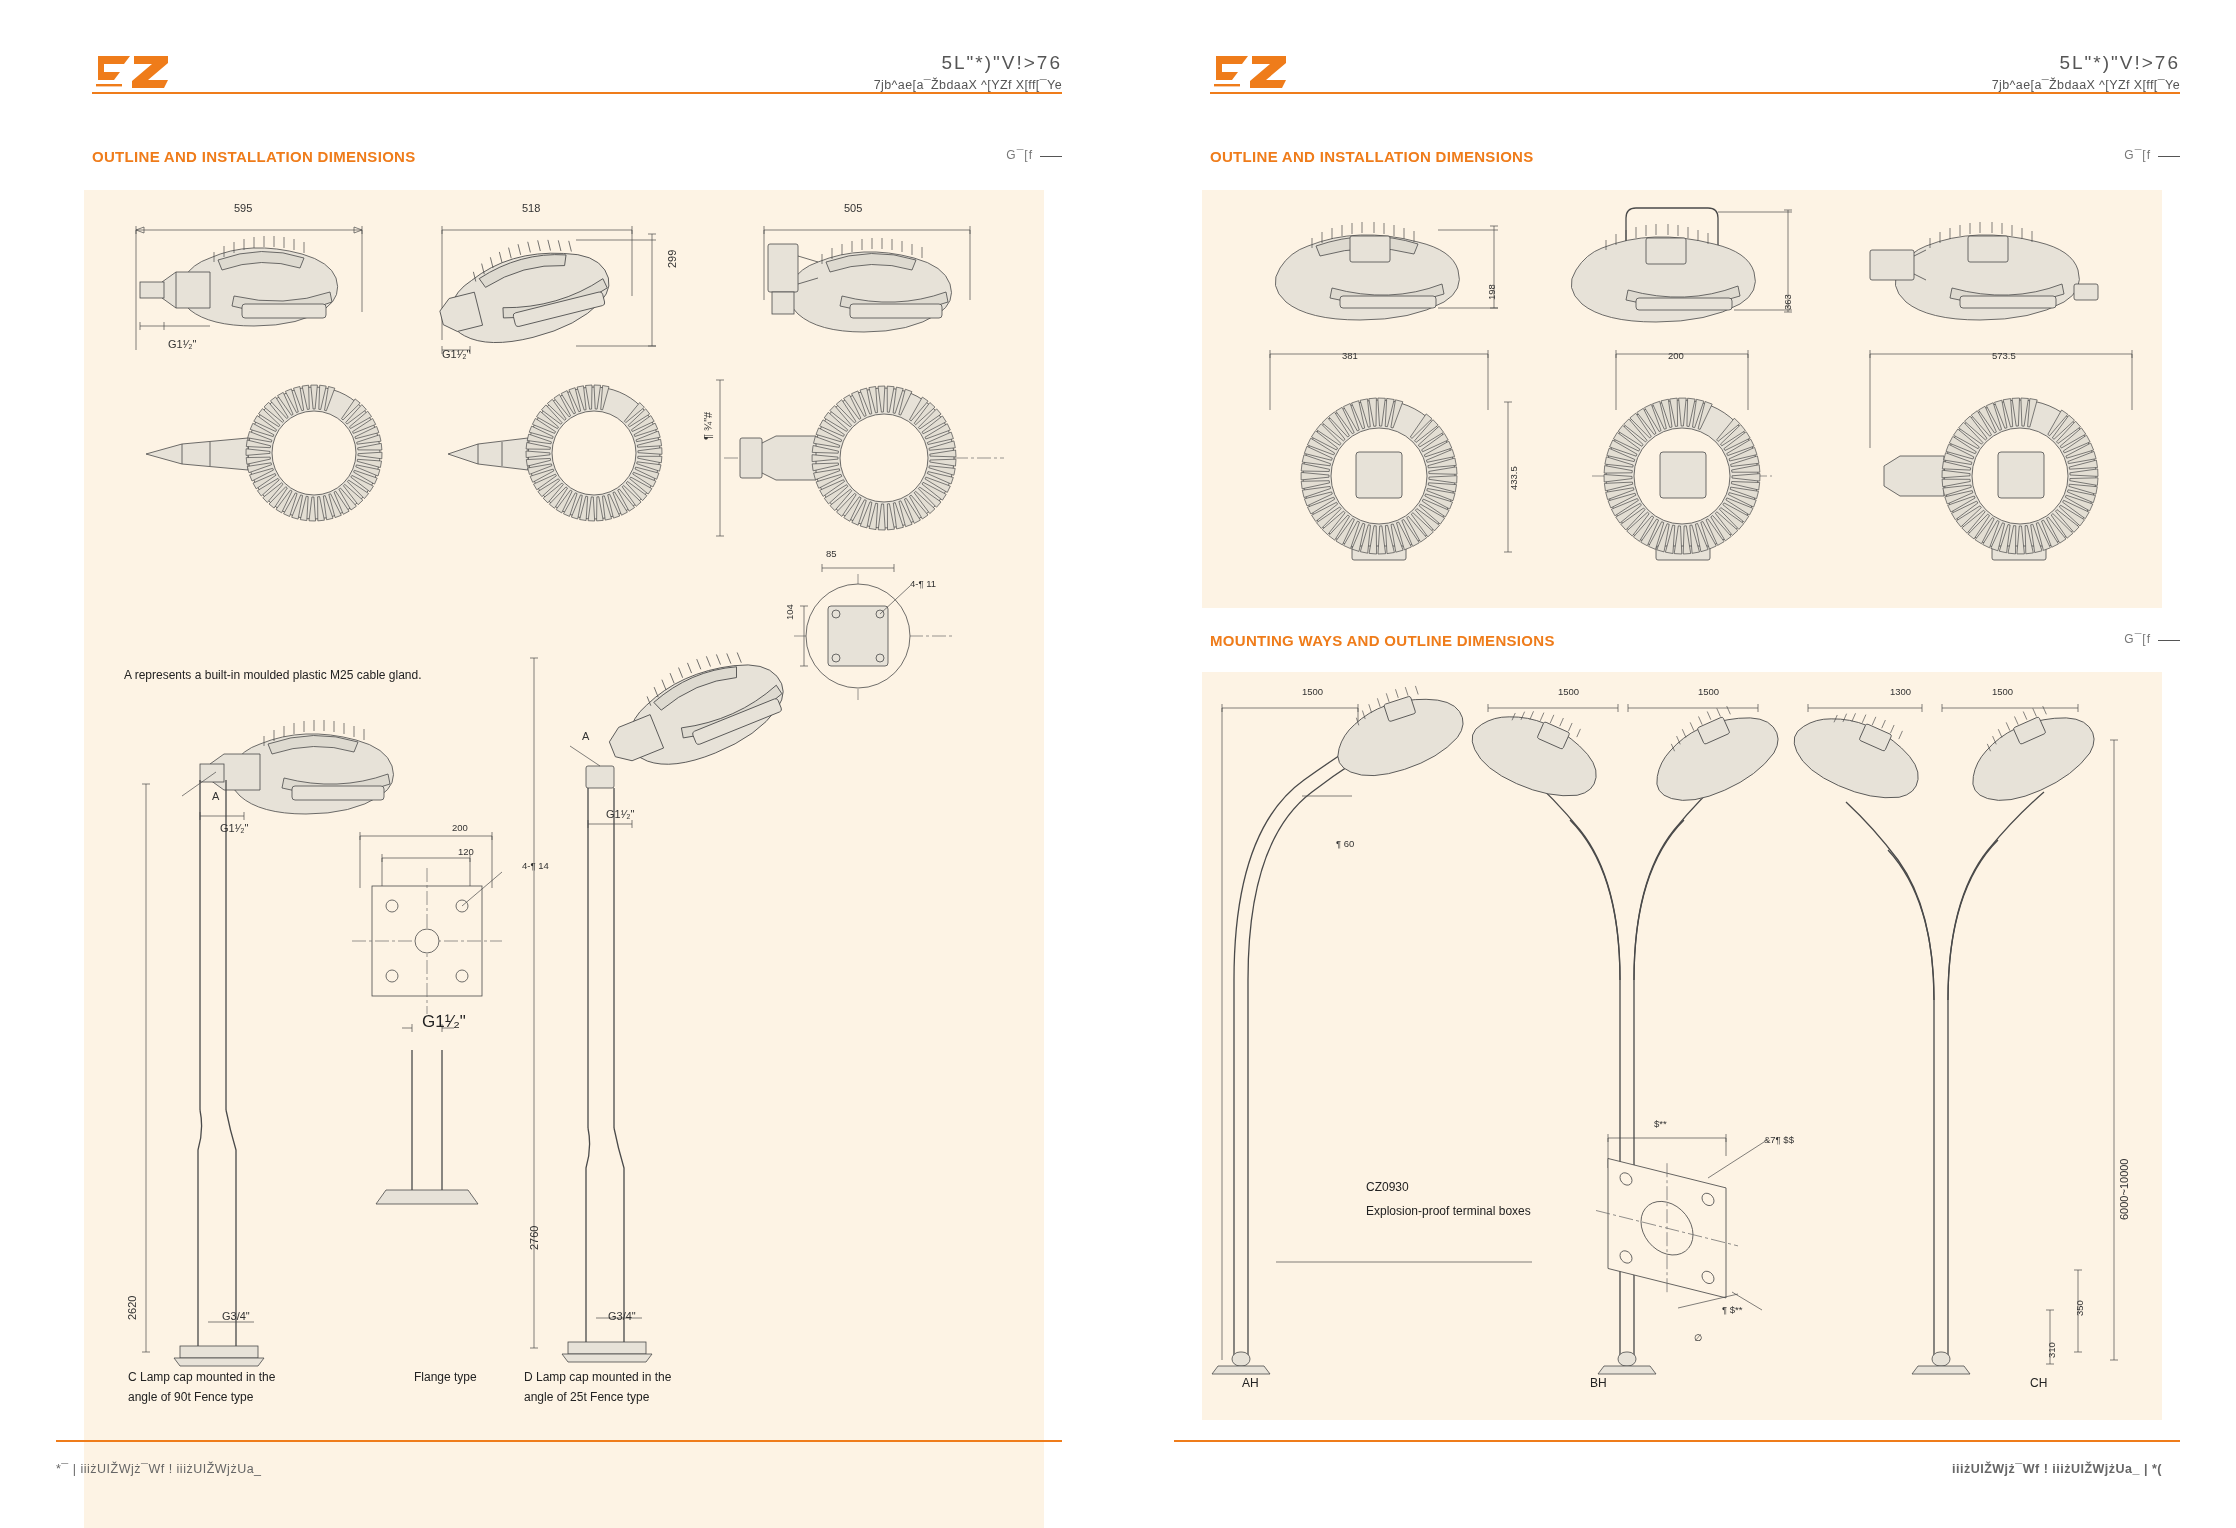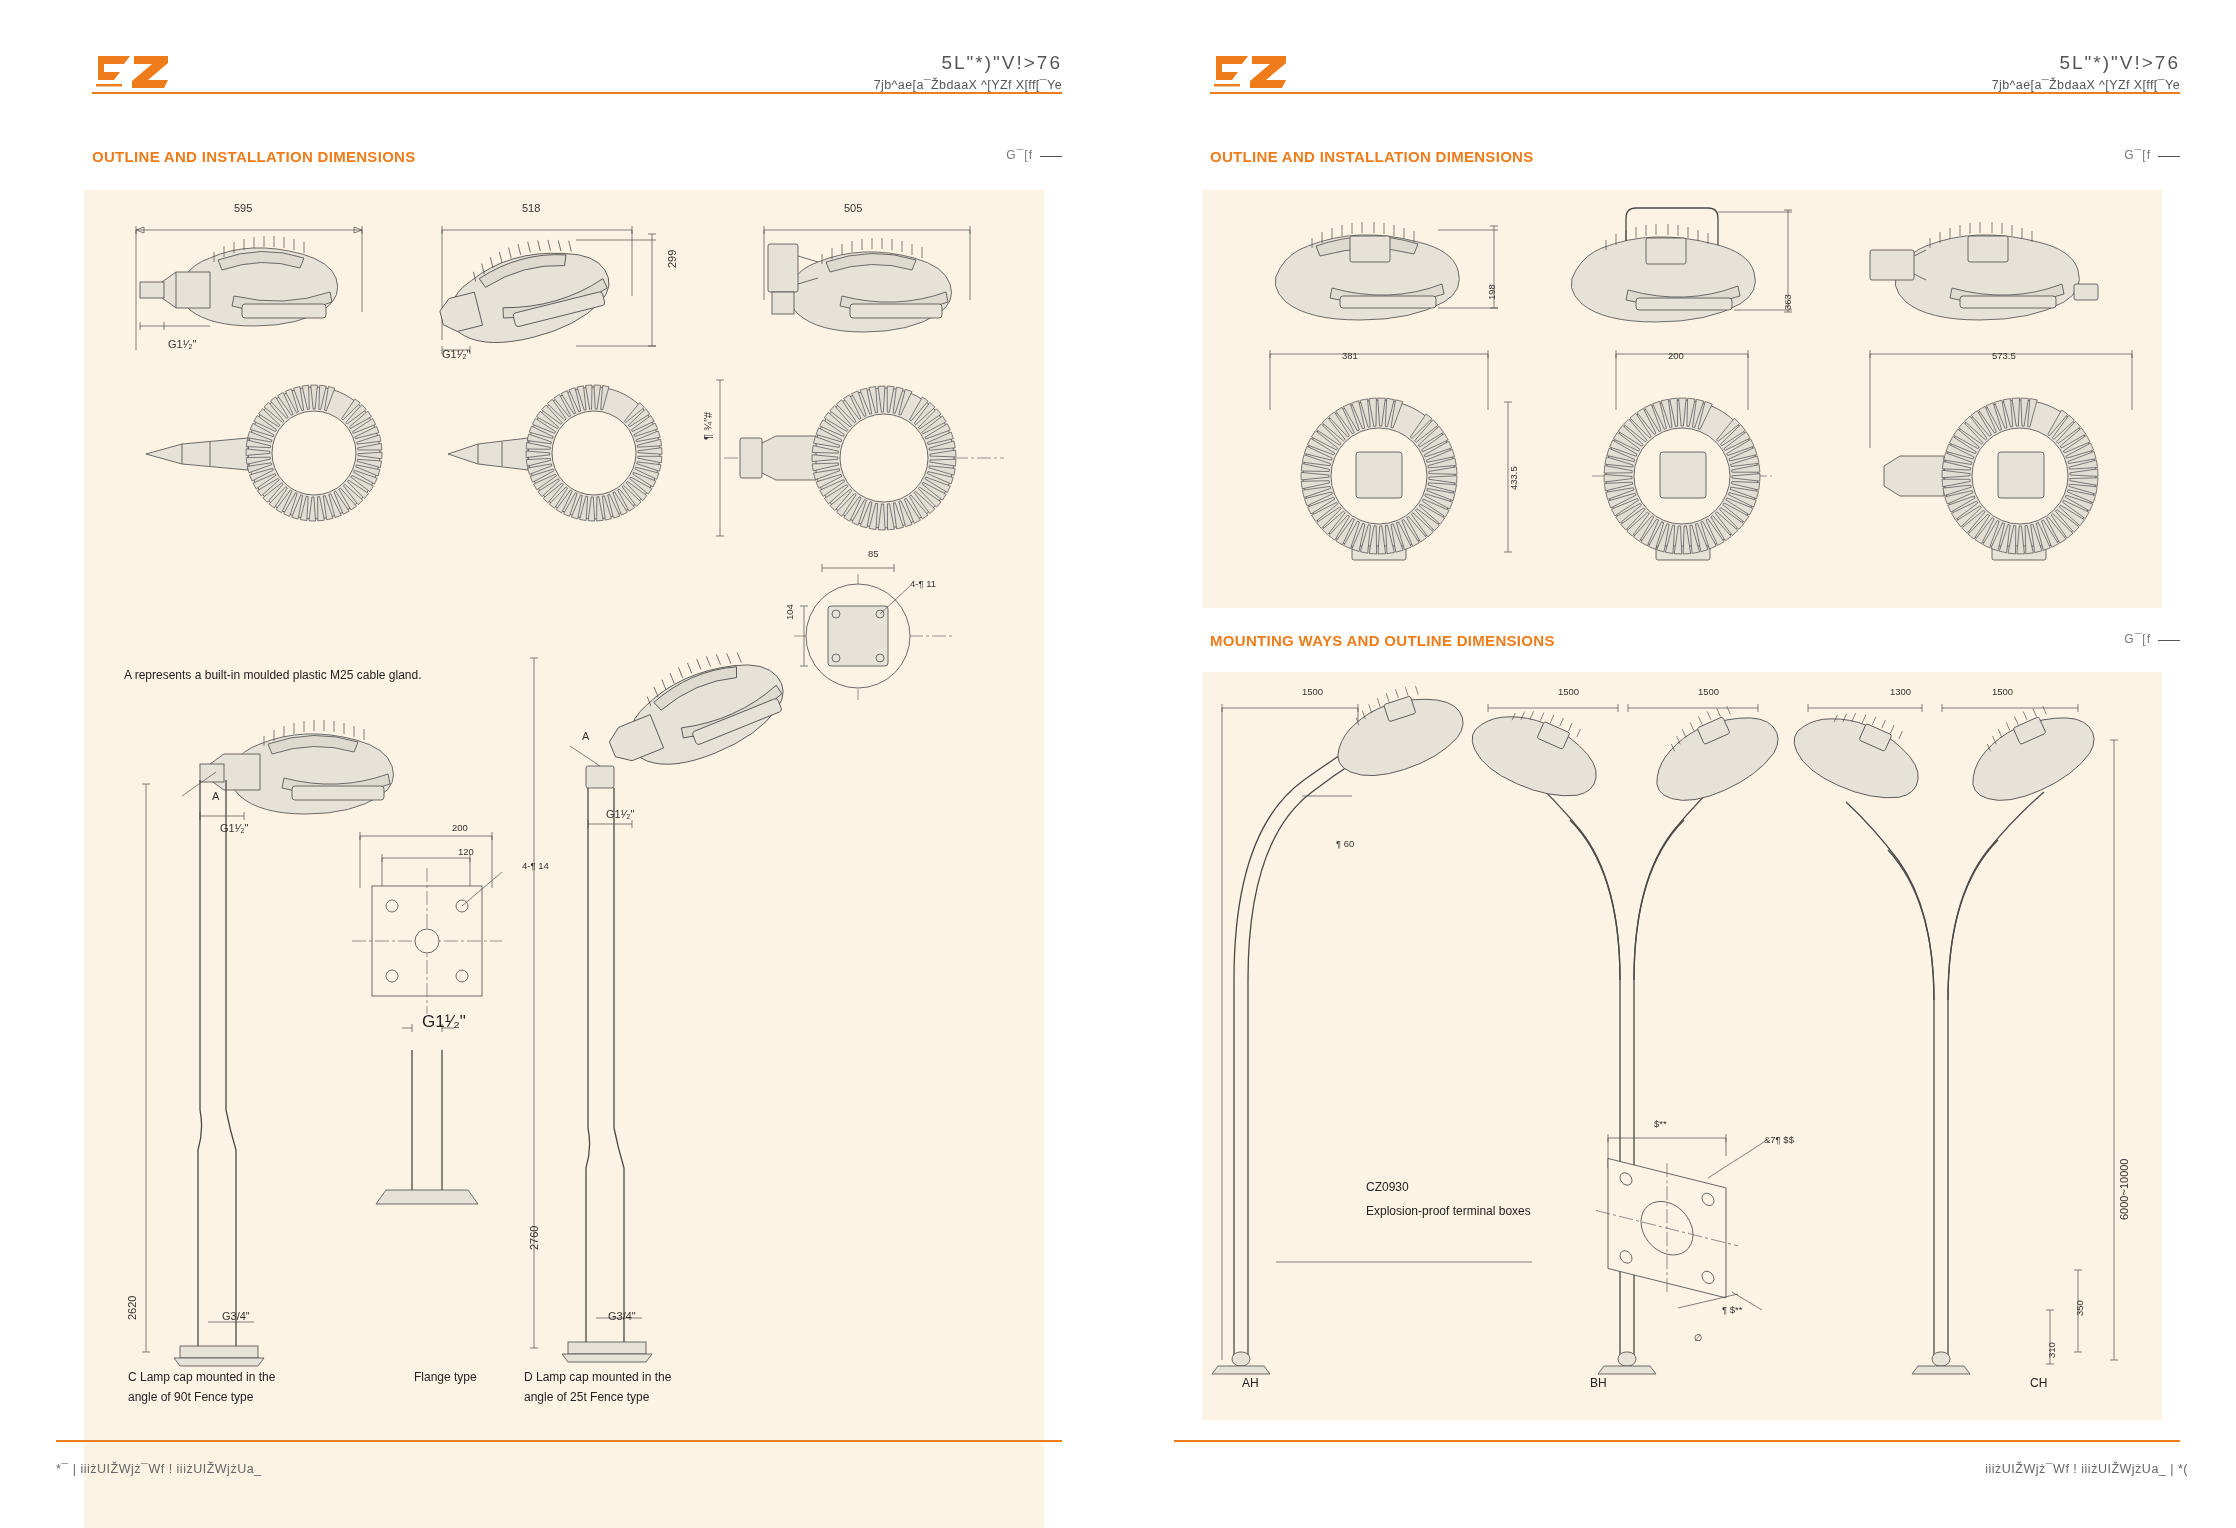--- a/index.html
+++ b/index.html
@@ -30,21 +30,21 @@
   .sect-code { position:absolute; right:0; top:0; font-size:12px; color:#777; letter-spacing:1px; }
   .sect-code .dash { display:inline-block; width:22px; border-bottom:1.4px solid #555; vertical-align:2px; margin-left:7px; }
 
   
   .panel { position:absolute; background:#fdf3e4; }
 
   
   .footer-rule { position:absolute; left:56px; right:56px; bottom:86px; height:1.6px; background:#ef7c1a; }
   .footer-txt { position:absolute; bottom:52px; font-size:12.5px; color:#666; letter-spacing:0.5px; }
   .footer-left { left:56px; }
-  .footer-right { right:48px; }
+  .footer-right { right:74px;font-weight:bold; }
 
   
   .lbl { position:absolute; font-size:11px; color:#333; white-space:nowrap; }
   .lbl.sm { font-size:9.5px; }
   .note { position:absolute; font-size:12px; color:#222; white-space:nowrap; }
   .cap { position:absolute; font-size:12px; color:#222; white-space:nowrap; }
   .big { position:absolute; font-size:17px; color:#222; white-space:nowrap; }
 
   svg { overflow:visible; }
   .ln { stroke:#4a4a4a; stroke-width:0.8; fill:none; }
@@ -350,21 +350,21 @@
         <rect class="fillgrey" x="84" y="56" width="60" height="60" rx="3"></rect>
         <g fill="none" stroke="#4a4a4a" stroke-width="0.8">
           <circle cx="92" cy="64" r="4"></circle>
             <circle cx="136" cy="64" r="4"></circle>
           <circle cx="92" cy="108" r="4"></circle>
             <circle cx="136" cy="108" r="4"></circle>
         </g>
         <path class="dim" d="M136 64 l30 -28"></path>
         <path class="dim" d="M60 56 V116 M56 56 H64 M56 116 H64"></path>
       </svg>
-      <div class="lbl sm" style="left:784px; top:358px;">85</div>
+      <div class="lbl sm" style="left:742px; top:358px;">85</div>
       <div class="lbl sm" style="left:700px; top:430px; transform:rotate(-90deg); transform-origin:left top;">104</div>
       <div class="lbl sm" style="left:826px; top:388px;">4-¶ 11</div>
 
       <div class="note" style="left:40px; top:478px;">A represents a built-in moulded plastic M25 cable gland.</div>
 
       <svg style="position:absolute; left:20px; top:520px;" width="330" height="690">
 
         <g>
           <path class="fillgrey" d="M156 34 q44 -18 96 -4 q30 8 36 26 q6 18 -12 30 q-28 18 -74 18 q-46 0 -66 -18 q-16 -14 -6 -32 q8 -14 26 -20 z"></path>
           <path class="fillgrey2" d="M164 34 q46 -16 90 -2 l-4 10 q-40 -12 -82 2 z"></path>

